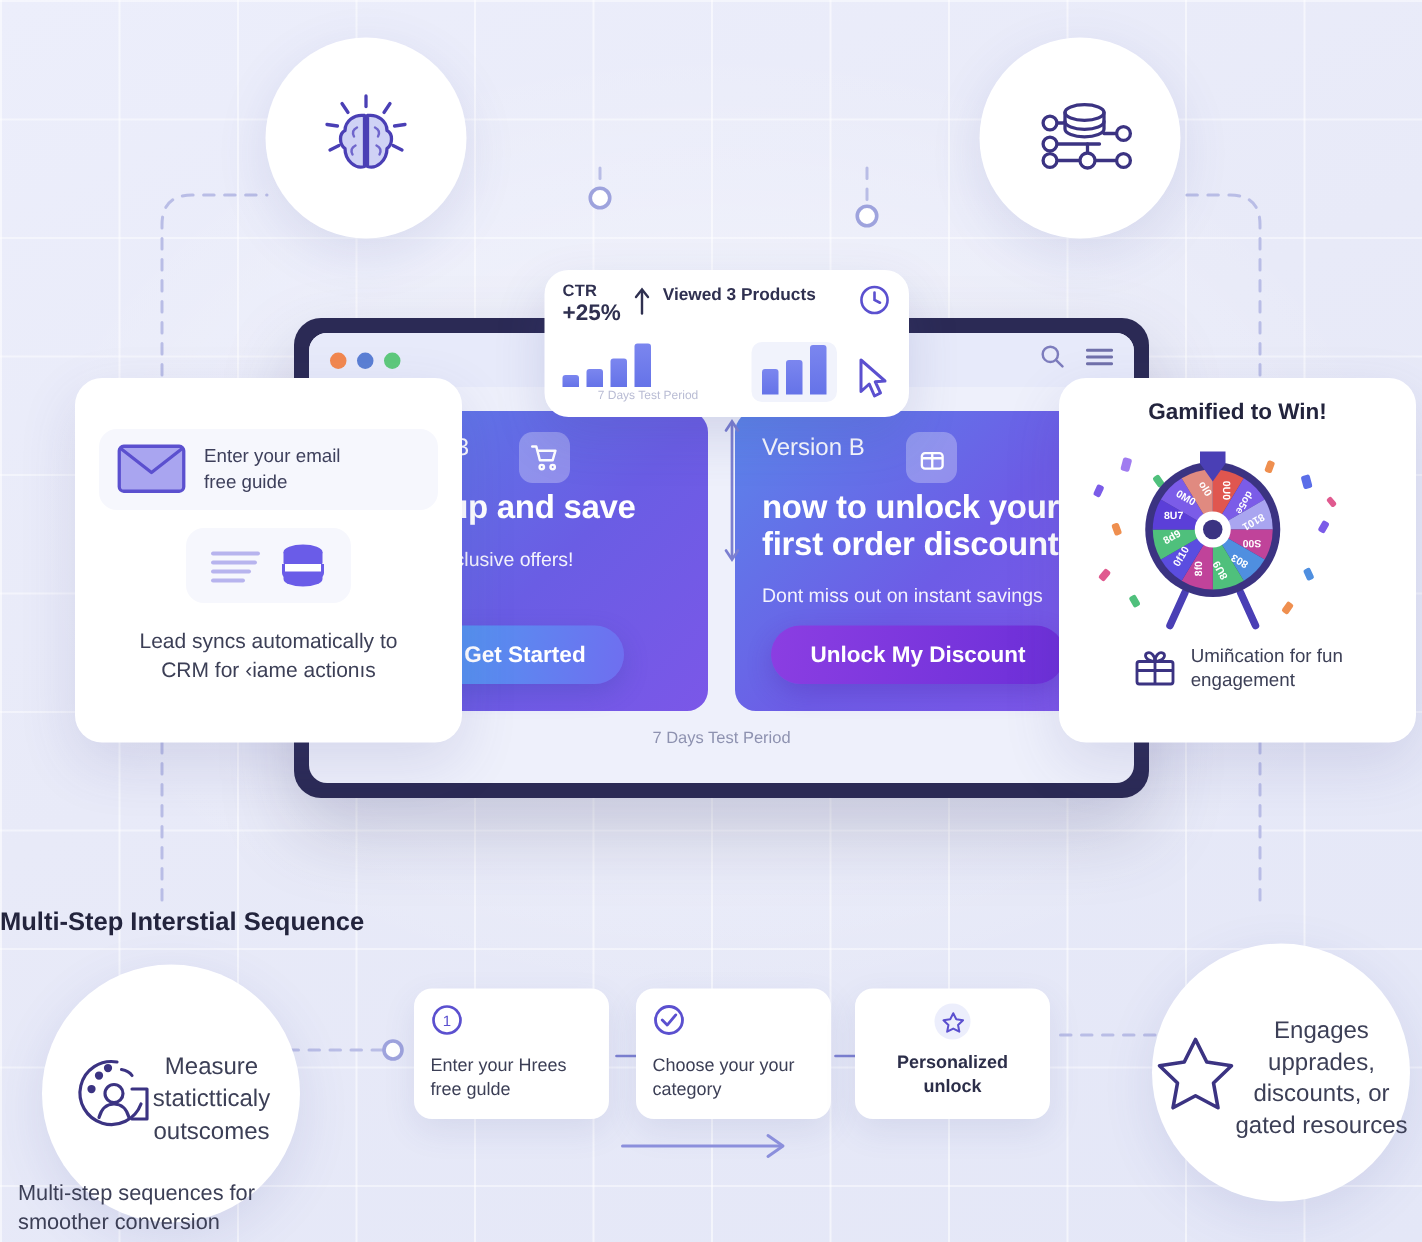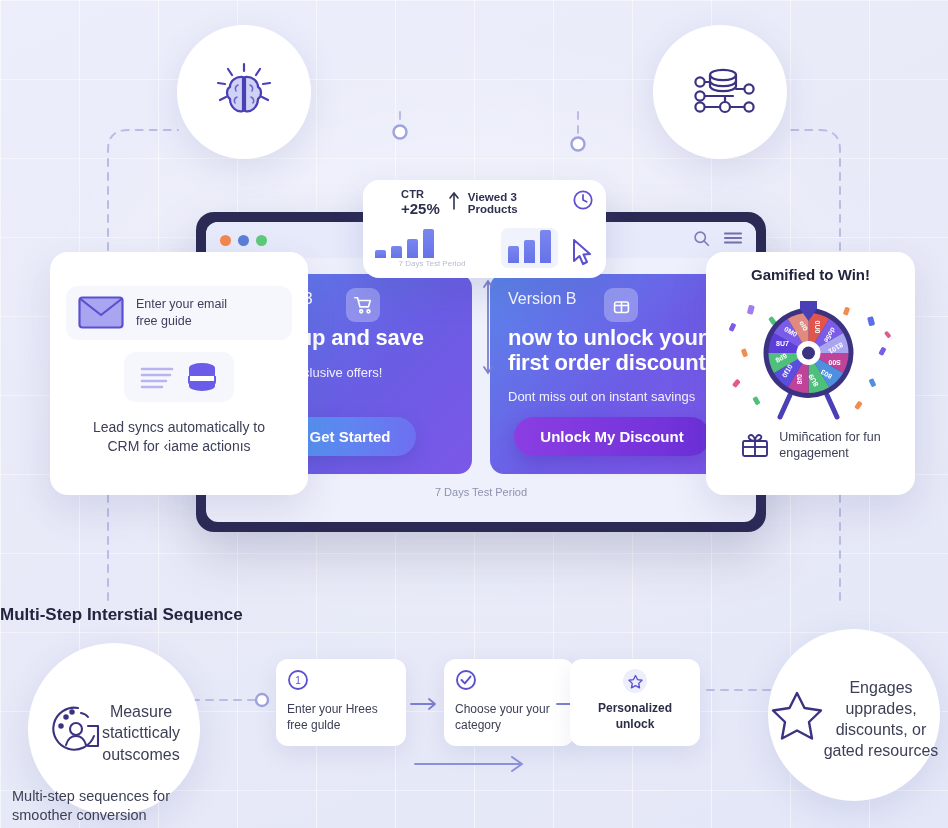--- a/index.html
+++ b/index.html
@@ -137,21 +137,21 @@
 
   
   #analytics {
     position: absolute; left: 363px; top: 180px;
     width: 243px; height: 98px;
     background: #fff;
     border-radius: 16px;
     box-shadow: 0 14px 34px rgba(70,74,150,.16);
     padding: 9px 12px;
   }
-  #an-top { display: flex; align-items: flex-start; gap: 8px; margin-left: 26px; }
+  #an-top { display: flex; align-items: flex-start; gap: 8px; }
   #ctr-block { line-height: 1.05; }
   #ctr-label { font-size: 11px; font-weight: 700; color: #2f3050; letter-spacing: .2px; }
   #ctr-value { font-size: 15px; font-weight: 700; color: #2f3050; }
   #an-title { font-size: 11.5px; font-weight: 700; color: #2f3050; margin-top: 2px; flex:1; }
   #an-charts { display: flex; align-items: flex-end; gap: 12px; margin-top: 2px; }
   .minichart { display: flex; align-items: flex-end; gap: 5px; height: 40px; }
   .minichart .b { width: 11px; border-radius: 2px 2px 0 0; background: linear-gradient(180deg,#7b86ef,#6573e8); }
   #chart2 { background: #f1f3fc; border-radius: 7px; padding: 5px 7px; }
   #an-caption { font-size: 8px; color: #b9bcd4; text-align: center; margin-top: 1px; }
 
@@ -172,21 +172,21 @@
   #row-db { margin-top: 12px; margin-left: 58px; width: 110px; justify-content: center; }
   .mini-row .txt { font-size: 12.5px; color: #3e405c; line-height: 1.35; }
   #email-note {
     margin-top: 16px; text-align: center;
     font-size: 14px; color: #3c3f56; line-height: 1.35;
   }
 
   
   #card-game {
     position: absolute; left: 706px; top: 252px;
-    width: 209px; height: 243px;
+    width: 238px; height: 243px;
     background: #fff; border-radius: 18px;
     box-shadow: 0 14px 38px rgba(70,74,150,.14);
     padding: 14px 12px;
   }
   #card-game h3 { font-size: 15px; font-weight: 700; color: #23243d; text-align: center; }
   #wheel-wrap { position: relative; height: 140px; margin-top: 4px; }
   #game-foot { display: flex; align-items: center; justify-content: center; gap: 9px; margin-top: 2px; }
   #game-foot .txt { font-size: 12.5px; color: #3c3f56; line-height: 1.3; text-align: left; }
 
   
@@ -206,21 +206,21 @@
     font-size: 17px; font-weight: 700; color: #23243d;
   }
   .step {
     position: absolute; top: 659px;
     width: 130px; height: 87px;
     background: #fff; border-radius: 12px;
     box-shadow: 0 8px 22px rgba(70,74,150,.10);
     padding: 10px 11px;
   }
   #step-1 { left: 276px; }
-  #step-2 { left: 444px; }
+  #step-2 { left: 424px; }
   #step-3 { left: 570px; }
   .step .slabel { font-size: 12px; color: #3c3f56; line-height: 1.32; margin-top: 7px; }
   #step-3 .slabel { font-weight: 700; color: #2c2e49; text-align: center; margin-top: 8px; }
   #step-3 .ico-wrap { display: flex; justify-content: center; }
   .ico-chip { width: 24px; height: 24px; border-radius: 50%; background: #eceefc; display:flex; align-items:center; justify-content:center; }
 
   #seq-caption {
     position: absolute; left: 0; right: 0; top: 787px;
     text-align: left; font-size: 14.5px; color: #3c3f56; line-height: 1.33; margin-left: 12px;
   }

